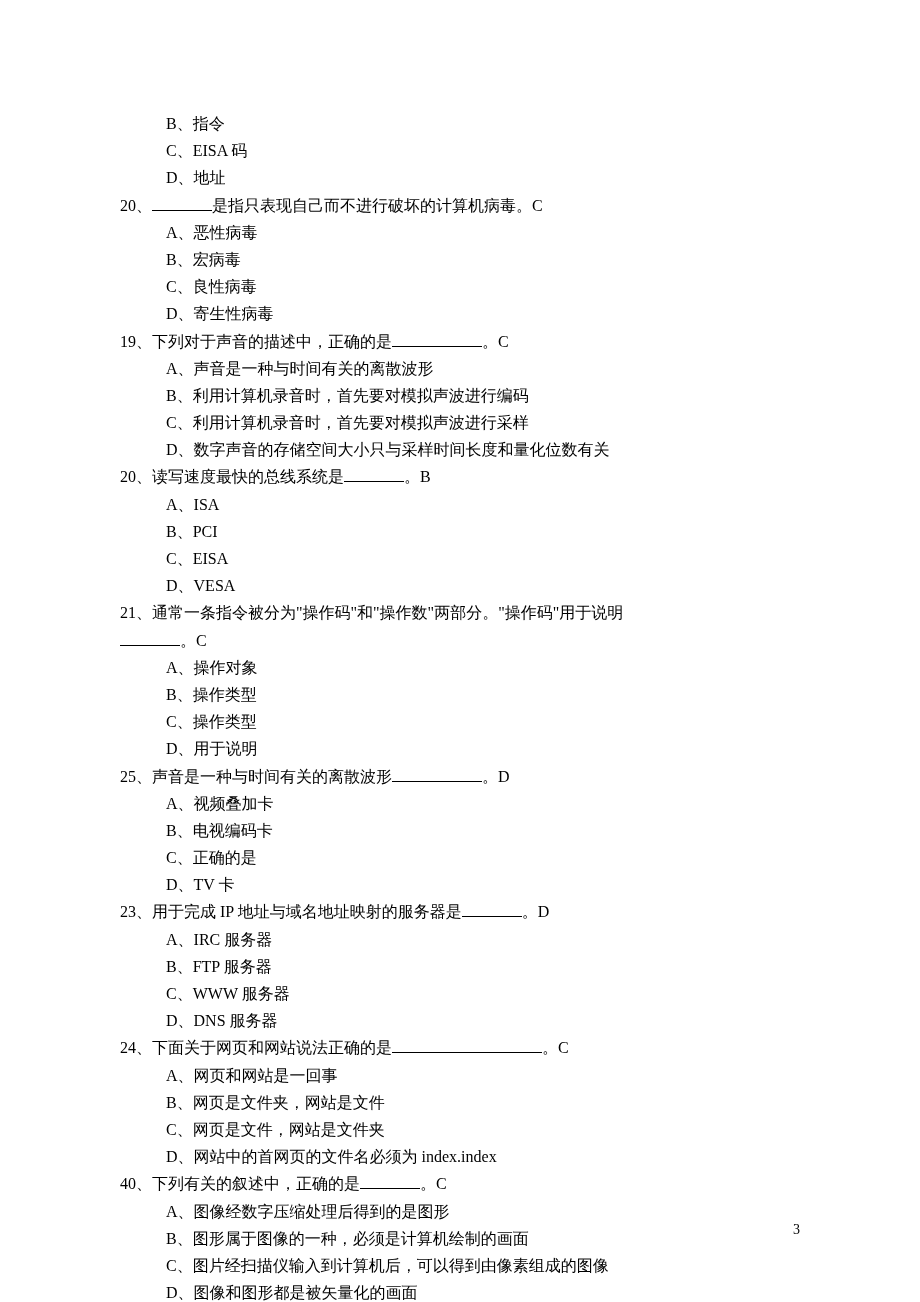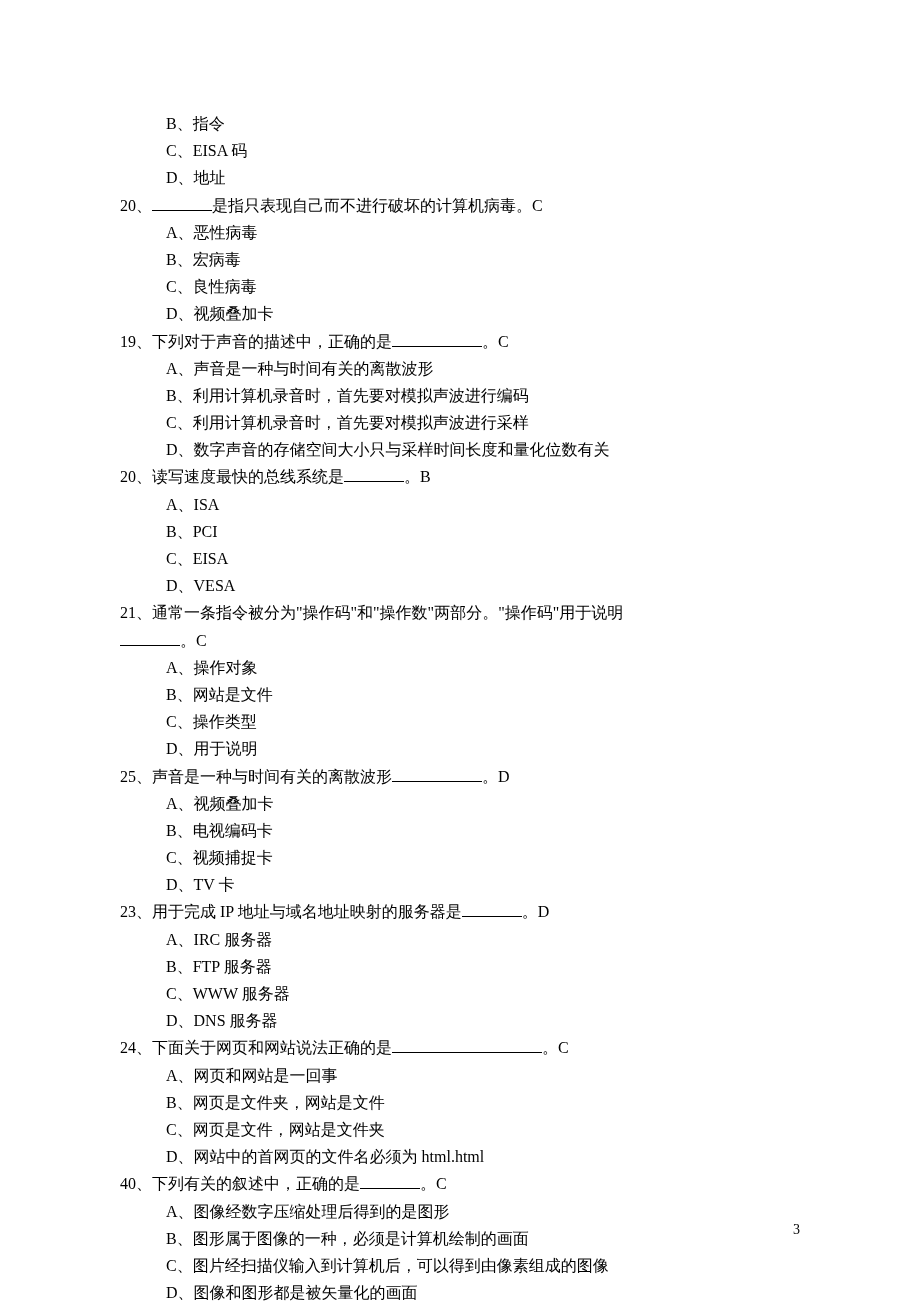--- a/index.html
+++ b/index.html
@@ -42,21 +42,21 @@
 <div class="option">B、指令</div>
 <div class="option">C、EISA 码</div>
 <div class="option">D、地址</div>
 
 <div class="question">
   <span>20、</span><span class="blank blank-short"></span><span>是指只表现自己而不进行破坏的计算机病毒。</span><span>C</span>
 </div>
 <div class="option">A、恶性病毒</div>
 <div class="option">B、宏病毒</div>
 <div class="option">C、良性病毒</div>
-<div class="option">D、视频叠加卡</div>
+<div class="option">D、寄生性病毒</div>
 
 <div class="question">
   <span>19、</span><span>下列对于声音的描述中，正确的是</span><span class="blank blank-med"></span><span>。</span><span>C</span>
 </div>
 <div class="option">A、声音是一种与时间有关的离散波形</div>
 <div class="option">B、利用计算机录音时，首先要对模拟声波进行编码</div>
 <div class="option">C、利用计算机录音时，首先要对模拟声波进行采样</div>
 <div class="option">D、数字声音的存储空间大小只与采样时间长度和量化位数有关</div>
 
 <div class="question">
@@ -67,47 +67,47 @@
 <div class="option">C、EISA</div>
 <div class="option">D、VESA</div>
 
 <div class="question">
   <span>21、</span><span>通常一条指令被分为"操作码"和"操作数"两部分。"操作码"用于说明</span>
 </div>
 <div class="question">
   <span class="blank blank-short"></span><span>。</span><span>C</span>
 </div>
 <div class="option">A、操作对象</div>
-<div class="option">B、网站是文件</div>
+<div class="option">B、操作类型</div>
 <div class="option">C、操作类型</div>
 <div class="option">D、用于说明</div>
 
 <div class="question">
   <span>25、</span><span>声音是一种与时间有关的离散波形</span><span class="blank blank-med"></span><span>。</span><span>D</span>
 </div>
 <div class="option">A、视频叠加卡</div>
 <div class="option">B、电视编码卡</div>
-<div class="option">C、视频捕捉卡</div>
+<div class="option">C、正确的是</div>
 <div class="option">D、TV 卡</div>
 
 <div class="question">
   <span>23、</span><span>用于完成 IP 地址与域名地址映射的服务器是</span><span class="blank blank-short"></span><span>。</span><span>D</span>
 </div>
 <div class="option">A、IRC 服务器</div>
 <div class="option">B、FTP 服务器</div>
 <div class="option">C、WWW 服务器</div>
 <div class="option">D、DNS 服务器</div>
 
 <div class="question">
   <span>24、</span><span>下面关于网页和网站说法正确的是</span><span class="blank blank-long"></span><span>。</span><span>C</span>
 </div>
 <div class="option">A、网页和网站是一回事</div>
 <div class="option">B、网页是文件夹，网站是文件</div>
 <div class="option">C、网页是文件，网站是文件夹</div>
-<div class="option">D、网站中的首网页的文件名必须为 html.html</div>
+<div class="option">D、网站中的首网页的文件名必须为 index.index</div>
 
 <div class="question">
   <span>40、</span><span>下列有关的叙述中，正确的是</span><span class="blank blank-short"></span><span>。</span><span>C</span>
 </div>
 <div class="option">A、图像经数字压缩处理后得到的是图形</div>
 <div class="option">B、图形属于图像的一种，必须是计算机绘制的画面</div>
 <div class="option">C、图片经扫描仪输入到计算机后，可以得到由像素组成的图像</div>
 <div class="option">D、图像和图形都是被矢量化的画面</div>
 
 <div class="page-num">3</div>

